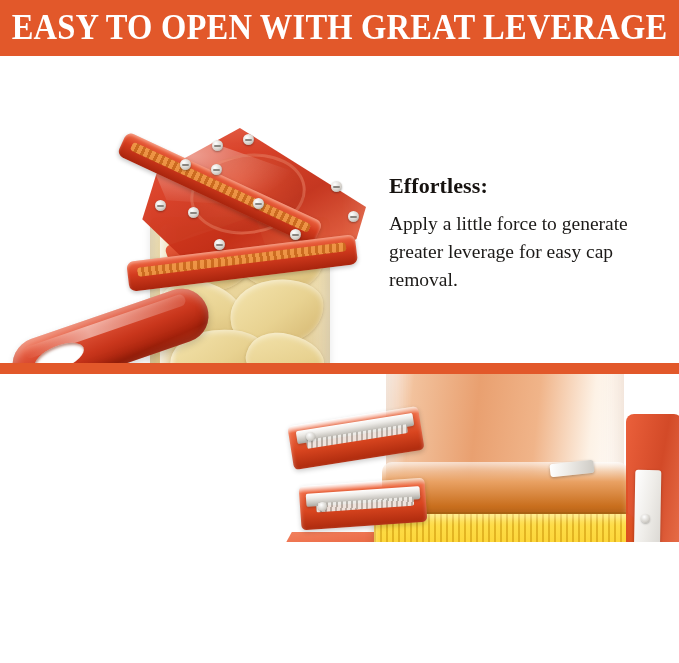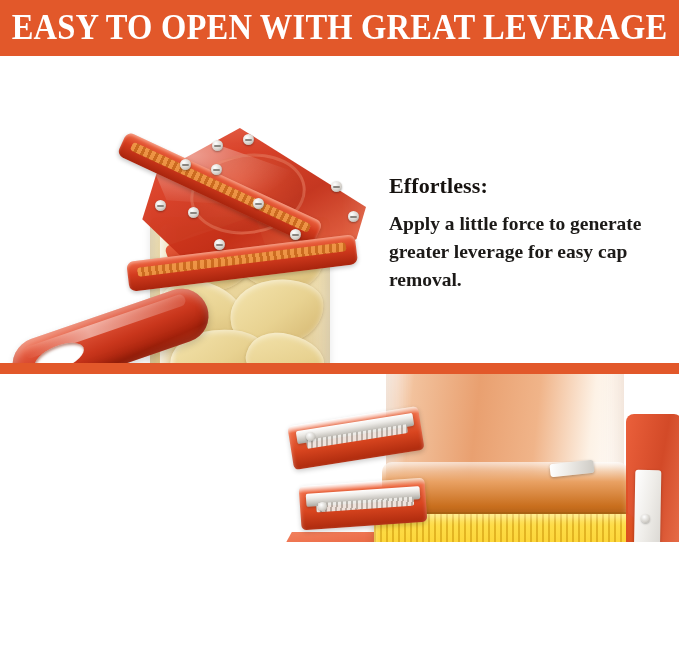--- a/index.html
+++ b/index.html
@@ -91,21 +91,21 @@
     font-family: "Liberation Serif", "DejaVu Serif", serif;
     font-weight: bold;
     font-size: 22px;
     line-height: 26px;
     color: #16120f;
     margin: 0 0 11px 0;
     letter-spacing: 0.1px;
   }
   .feature-body {
     font-family: "Liberation Serif", "DejaVu Serif", serif;
-    font-weight: bold;
+    font-weight: normal;
     font-size: 19.5px;
     line-height: 28px;
     color: #1c1a18;
     margin: 0;
   }
 
   
   .photo-one {
     position: absolute;
     left: 0;

